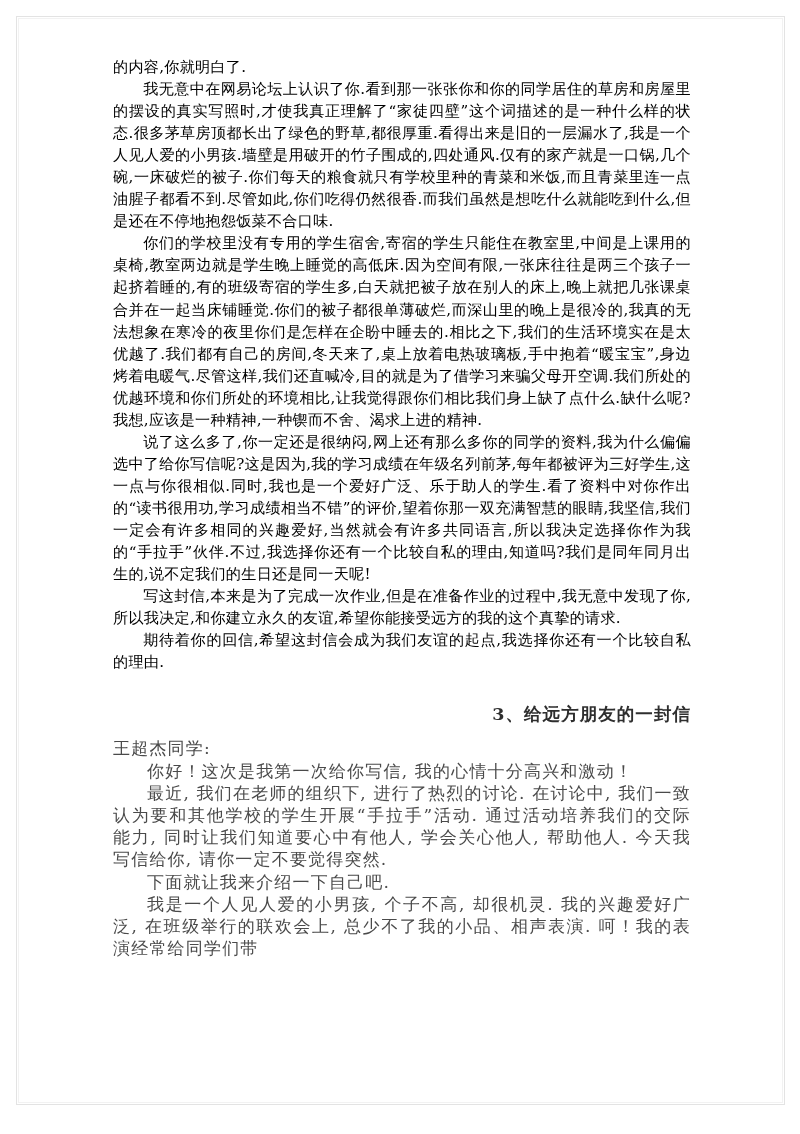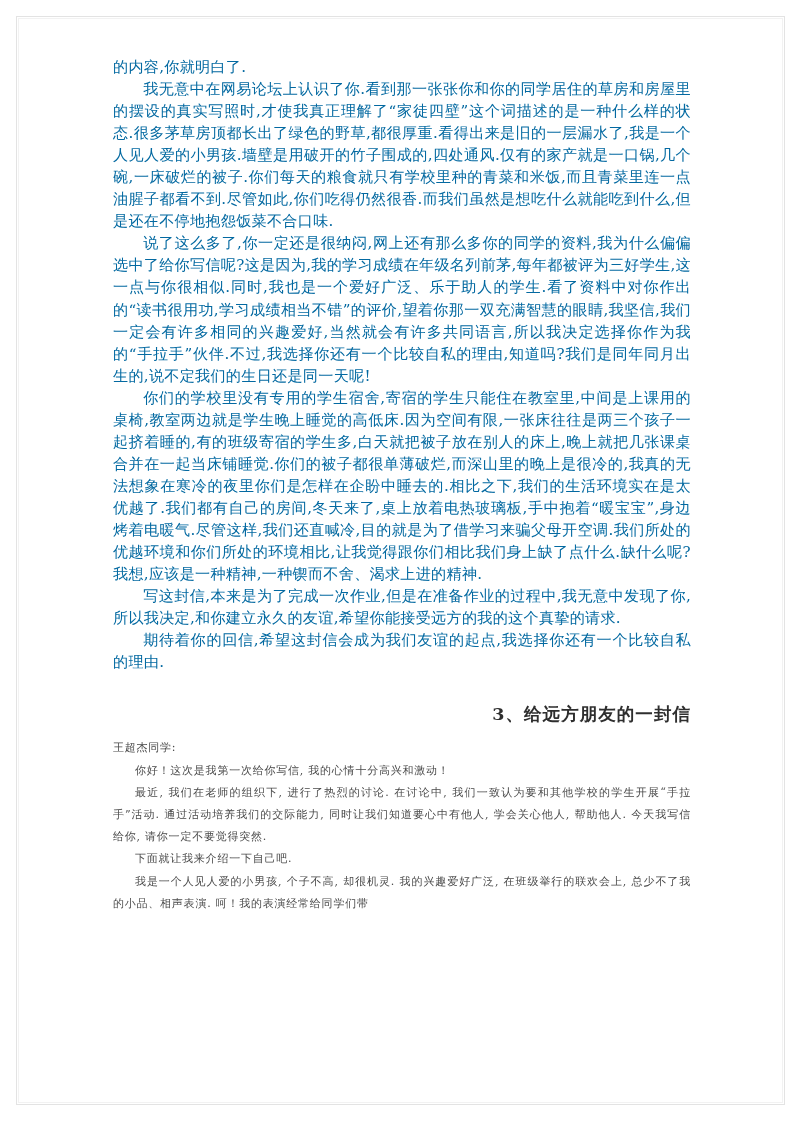--- a/index.html
+++ b/index.html
@@ -62,42 +62,42 @@
     left: 113px;
     top: 56px;
     width: 578px;
   }
 
   p.para {
     margin: 0;
     padding: 0;
     font-size: 15.1px;
     line-height: 22.05px;
-    color: #0369a1;
+    color: #000000;
     text-align: justify;
     text-justify: inter-ideograph;
     letter-spacing: 0.02em;
     text-indent: 2em;
     font-family: "DejaVu Serif", "Liberation Serif", serif;
   }
 
   p.para.noindent {
     text-indent: 0;
   }
 
   
   p.para.tight {
     text-indent: 0;
   }
 
   
   p.para.light {
     color: #4a4a4a;
     letter-spacing: 0.07em;
-    font-size: 11px;
+    font-size: 17px;
     line-height: 22.2px;
   }
 
   h2.section-heading {
     margin: 0;
     padding: 0;
     text-align: right;
     font-size: 17.5px;
     line-height: 22px;
     font-weight: bold;
@@ -114,22 +114,22 @@
 
 <div class="page">
 
   <div class="page-border"></div>
   <div class="page-border-inner"></div>
 
   <div class="content">
 
     <p class="para tight">的内容,你就明白了.</p>
     <p class="para">我无意中在网易论坛上认识了你.看到那一张张你和你的同学居住的草房和房屋里的摆设的真实写照时,才使我真正理解了“家徒四壁”这个词描述的是一种什么样的状态.很多茅草房顶都长出了绿色的野草,都很厚重.看得出来是旧的一层漏水了,我是一个人见人爱的小男孩.墙壁是用破开的竹子围成的,四处通风.仅有的家产就是一口锅,几个碗,一床破烂的被子.你们每天的粮食就只有学校里种的青菜和米饭,而且青菜里连一点油腥子都看不到.尽管如此,你们吃得仍然很香.而我们虽然是想吃什么就能吃到什么,但是还在不停地抱怨饭菜不合口味.</p>
+    <p class="para">你们的学校里没有专用的学生宿舍,寄宿的学生只能住在教室里,中间是上课用的桌椅,教室两边就是学生晚上睡觉的高低床.因为空间有限,一张床往往是两三个孩子一起挤着睡的,有的班级寄宿的学生多,白天就把被子放在别人的床上,晚上就把几张课桌合并在一起当床铺睡觉.你们的被子都很单薄破烂,而深山里的晚上是很冷的,我真的无法想象在寒冷的夜里你们是怎样在企盼中睡去的.相比之下,我们的生活环境实在是太优越了.我们都有自己的房间,冬天来了,桌上放着电热玻璃板,手中抱着“暖宝宝”,身边烤着电暖气.尽管这样,我们还直喊冷,目的就是为了借学习来骗父母开空调.我们所处的优越环境和你们所处的环境相比,让我觉得跟你们相比我们身上缺了点什么.缺什么呢?我想,应该是一种精神,一种锲而不舍、渴求上进的精神.</p>
     <p class="para">说了这么多了,你一定还是很纳闷,网上还有那么多你的同学的资料,我为什么偏偏选中了给你写信呢?这是因为,我的学习成绩在年级名列前茅,每年都被评为三好学生,这一点与你很相似.同时,我也是一个爱好广泛、乐于助人的学生.看了资料中对你作出的“读书很用功,学习成绩相当不错”的评价,望着你那一双充满智慧的眼睛,我坚信,我们一定会有许多相同的兴趣爱好,当然就会有许多共同语言,所以我决定选择你作为我的“手拉手”伙伴.不过,我选择你还有一个比较自私的理由,知道吗?我们是同年同月出生的,说不定我们的生日还是同一天呢!</p>
-    <p class="para">你们的学校里没有专用的学生宿舍,寄宿的学生只能住在教室里,中间是上课用的桌椅,教室两边就是学生晚上睡觉的高低床.因为空间有限,一张床往往是两三个孩子一起挤着睡的,有的班级寄宿的学生多,白天就把被子放在别人的床上,晚上就把几张课桌合并在一起当床铺睡觉.你们的被子都很单薄破烂,而深山里的晚上是很冷的,我真的无法想象在寒冷的夜里你们是怎样在企盼中睡去的.相比之下,我们的生活环境实在是太优越了.我们都有自己的房间,冬天来了,桌上放着电热玻璃板,手中抱着“暖宝宝”,身边烤着电暖气.尽管这样,我们还直喊冷,目的就是为了借学习来骗父母开空调.我们所处的优越环境和你们所处的环境相比,让我觉得跟你们相比我们身上缺了点什么.缺什么呢?我想,应该是一种精神,一种锲而不舍、渴求上进的精神.</p>
     <p class="para">写这封信,本来是为了完成一次作业,但是在准备作业的过程中,我无意中发现了你,所以我决定,和你建立永久的友谊,希望你能接受远方的我的这个真挚的请求.</p>
     <p class="para">期待着你的回信,希望这封信会成为我们友谊的起点,我选择你还有一个比较自私的理由.</p>
 
     <div class="gap-before-heading"></div>
 
     <h2 class="section-heading">3、给远方朋友的一封信</h2>
 
     <div class="gap-after-heading"></div>
 
     <p class="para light noindent">王超杰同学:</p>

